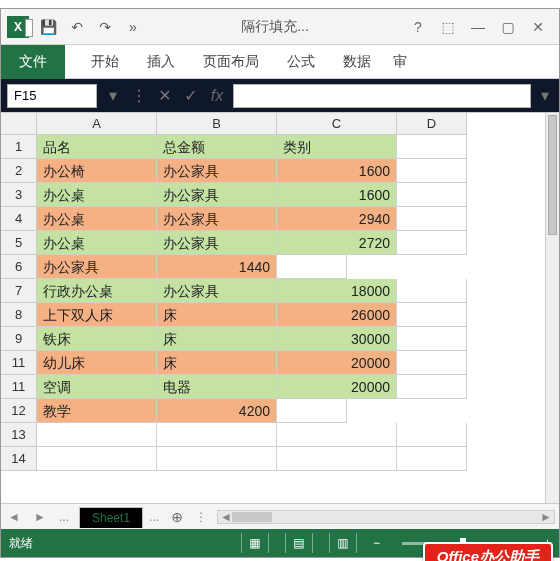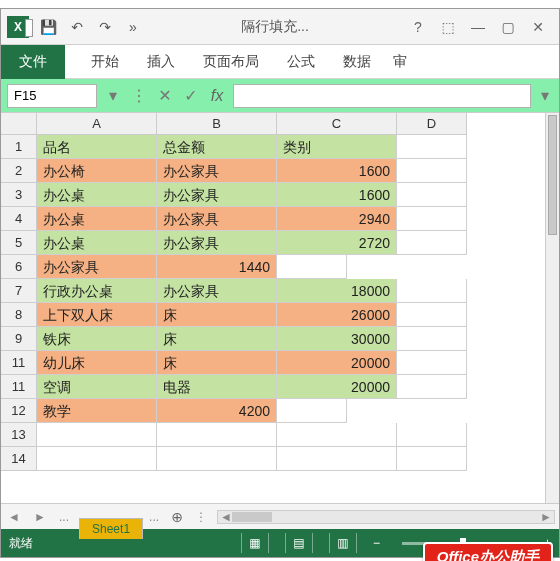--- a/index.html
+++ b/index.html
@@ -8,21 +8,21 @@
   .titlebar { height: 36px; display: flex; align-items: center; background: #f4f4f4; border-bottom: 1px solid #d0d0d0; padding: 0 6px; }
   .excel-icon { width: 22px; height: 22px; background: #217346; color: #fff; display: flex; align-items: center; justify-content: center; font-size: 12px; font-weight: bold; margin-right: 6px; position: relative; }
   .excel-icon::after { content: ""; position: absolute; right: -4px; top: 3px; width: 6px; height: 16px; background: #fff; border: 1px solid #999; }
   .qat-btn { width: 28px; height: 28px; display: flex; align-items: center; justify-content: center; color: #585858; font-size: 14px; }
   .title-text { flex: 1; text-align: center; color: #555; font-size: 14px; }
   .win-btn { width: 30px; height: 28px; display: flex; align-items: center; justify-content: center; color: #666; font-size: 14px; }
   .ribbon-tabs { height: 34px; display: flex; align-items: center; background: #fff; border-bottom: 1px solid #d4d4d4; }
   .file-tab { background: #217346; color: #fff; padding: 7px 18px; font-size: 14px; margin-right: 12px; height: 34px; display: flex; align-items: center; }
   .rtab { padding: 0 14px; color: #444; font-size: 14px; height: 34px; display: flex; align-items: center; }
   .rtab.more { padding: 0 4px 0 8px; }
-  .namebox-row { height: 34px; display: flex; align-items: center; background: #86efac; border-bottom: 1px solid #ccc; padding: 4px 6px; gap: 6px; }
+  .namebox-row { height: 34px; display: flex; align-items: center; background: #0f172a; border-bottom: 1px solid #ccc; padding: 4px 6px; gap: 6px; }
   .name-box { width: 90px; height: 24px; border: 1px solid #b0b0b0; background: #fff; font-size: 13px; padding: 2px 6px; }
   .nb-segment { width: 20px; text-align: center; color: #777; }
   .fx { font-style: italic; color: #666; }
   .formula-bar { flex: 1; height: 24px; border: 1px solid #b0b0b0; background: #fff; }
   .fb-dd { width: 16px; color: #777; text-align: center; }
   .grid-area { display: flex; height: 390px; }
   .grid-main { flex: 1; overflow: hidden; }
   .col-headers { display: flex; height: 22px; }
   .corner { width: 36px; border-right: 1px solid #ccc; border-bottom: 1px solid #ccc; background: #f0f0f0; }
   .ch { flex: 0 0 120px; border-right: 1px solid #ccc; border-bottom: 1px solid #ccc; background: #f0f0f0; text-align: center; font-size: 13px; line-height: 22px; color: #333; }
@@ -32,21 +32,21 @@
   .rh { flex: 0 0 36px; border-right: 1px solid #ccc; border-bottom: 1px solid #ccc; background: #f0f0f0; text-align: center; font-size: 13px; line-height: 24px; color: #333; }
   .cell { flex: 0 0 120px; border-right: 1px solid #cfcfcf; border-bottom: 1px solid #cfcfcf; font-size: 14px; line-height: 24px; padding: 0 6px; color: #222; }
   .cell.d { flex: 0 0 70px; }
   .cell.num { text-align: right; }
   .green { background: #c4e2a2; }
   .orange { background: #f5b183; }
   .vsb { width: 14px; background: #efefef; border-left: 1px solid #ccc; position: relative; }
   .vsb-thumb { position: absolute; top: 2px; left: 2px; right: 2px; height: 120px; background: #c9c9c9; border: 1px solid #aaa; }
   .sheet-bar { height: 26px; display: flex; align-items: center; border-top: 1px solid #ccc; background: #f4f4f4; font-size: 12px; }
   .sb-nav { width: 52px; display: flex; justify-content: space-around; color: #888; }
-  .sheet-tab { background: #eab308; border: 1px solid #bbb; border-bottom: none; padding: 3px 12px; margin-left: 4px; position: relative; top: 12px; color: #217346; }
+  .sheet-tab { background: #000000; border: 1px solid #bbb; border-bottom: none; padding: 3px 12px; margin-left: 4px; position: relative; top: 1px; color: #217346; }
   .sb-new { width: 24px; text-align: center; color: #666; font-size: 14px; }
   .sb-dots { color: #888; padding: 0 6px; }
   .hsb { flex: 1; margin: 0 4px; height: 14px; background: #e8e8e8; border: 1px solid #ccc; position: relative; }
   .hsb-thumb { position: absolute; left: 14px; top: 1px; bottom: 1px; width: 40px; background: #c9c9c9; }
   .status-bar { height: 28px; background: #217346; display: flex; align-items: center; color: #fff; font-size: 12px; padding: 0 8px; gap: 16px; }
   .sb-label { margin-right: auto; }
   .view-btn { width: 28px; height: 20px; border-left: 1px solid rgba(255,255,255,.4); border-right: 1px solid rgba(255,255,255,.4); display: flex; align-items: center; justify-content: center; }
   .zoom-slider { width: 120px; height: 3px; background: rgba(255,255,255,.5); position: relative; margin: 0 6px; }
   .zoom-slider::after { content: ""; position: absolute; left: 48%; top: -4px; width: 6px; height: 12px; background: #fff; }
   .badge { position: absolute; right: 6px; bottom: -16px; background: #e2231a; color: #fff; font-weight: bold; padding: 4px 12px; border: 2px solid #fff; border-radius: 4px; font-size: 15px; font-style: italic; box-shadow: 0 1px 3px rgba(0,0,0,.3); }

